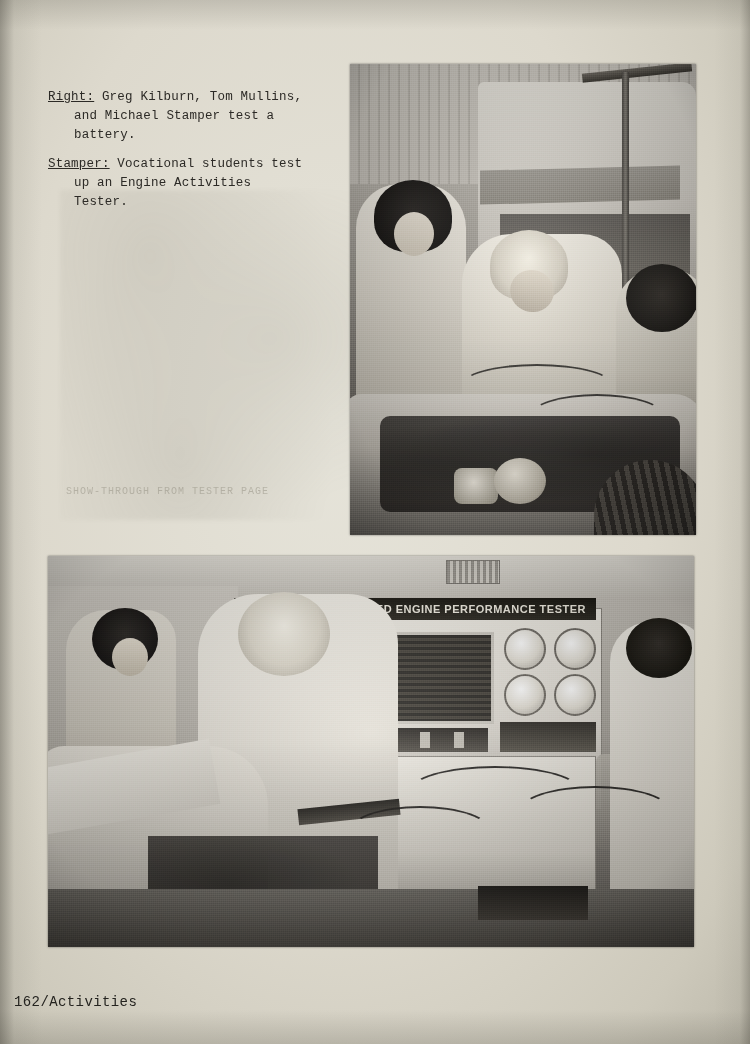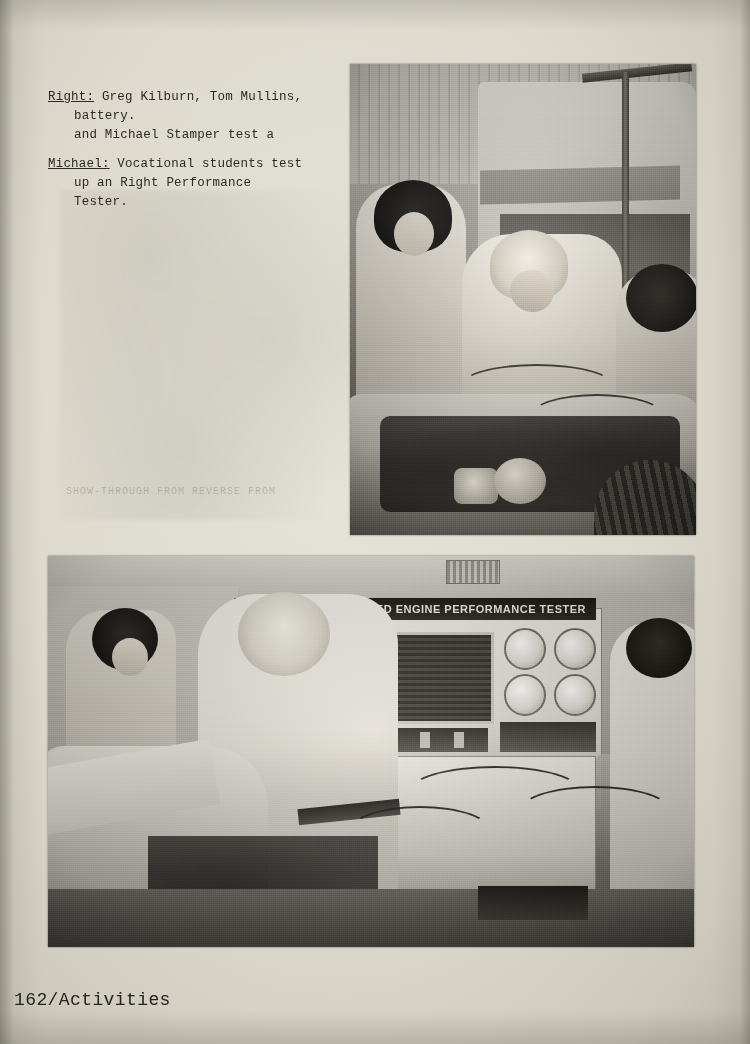--- a/index.html
+++ b/index.html
@@ -89,21 +89,21 @@
     left: 350px; top: 64px; width: 346px; height: 471px;
   }
   #photo-bottom {
     left: 48px; top: 556px; width: 646px; height: 391px;
   }
 
   .pg-foot {
     position: absolute;
     left: 14px;
     bottom: 34px;
-    font-size: 18px;
+    font-size: 14px;
     color: #24231f;
     letter-spacing: 0.4px;
   }
 
   
   .ph-bg { position: absolute; inset: 0; }
 
   
   #photo-top .ph-bg {
     background:
@@ -390,33 +390,33 @@
     background: radial-gradient(ellipse at 50% 45%, rgba(255,255,255,0.10) 0%, rgba(0,0,0,0.18) 78%, rgba(0,0,0,0.34) 100%);
     pointer-events: none;
   }
 </style>
 </head>
 <body>
 
 <div class="page">
   <div class="page-paper"></div>
   <div class="ghost"></div>
-  <div class="ghost-text">SHOW-THROUGH FROM REVERSE FROM</div>
+  <div class="ghost-text">SHOW-THROUGH FROM TESTER PAGE</div>
 
   <div class="caption" id="caption-right">
     <span class="lead">Right:</span>
     <span class="body" style="display:inline">Greg Kilburn, Tom Mullins,</span>
+    <span class="line2">and Michael Stamper test a</span>
     <span class="line2">battery.</span>
-    <span class="line2">and Michael Stamper test a</span>
   </div>
 
   <div class="caption" id="caption-bottom">
-    <span class="lead">Michael:</span>
+    <span class="lead">Stamper:</span>
     <span class="body" style="display:inline">Vocational students test</span>
-    <span class="line2">up an Right Performance</span>
+    <span class="line2">up an Engine Activities</span>
     <span class="line2">Tester.</span>
   </div>
 
   <div class="photo" id="photo-top">
     <div class="ph-bg">
       <div class="t-wall"></div>
       <div class="t-van"></div>
       <div class="t-van-stripe"></div>
       <div class="t-van-window"></div>
       <div class="t-arm"></div>

